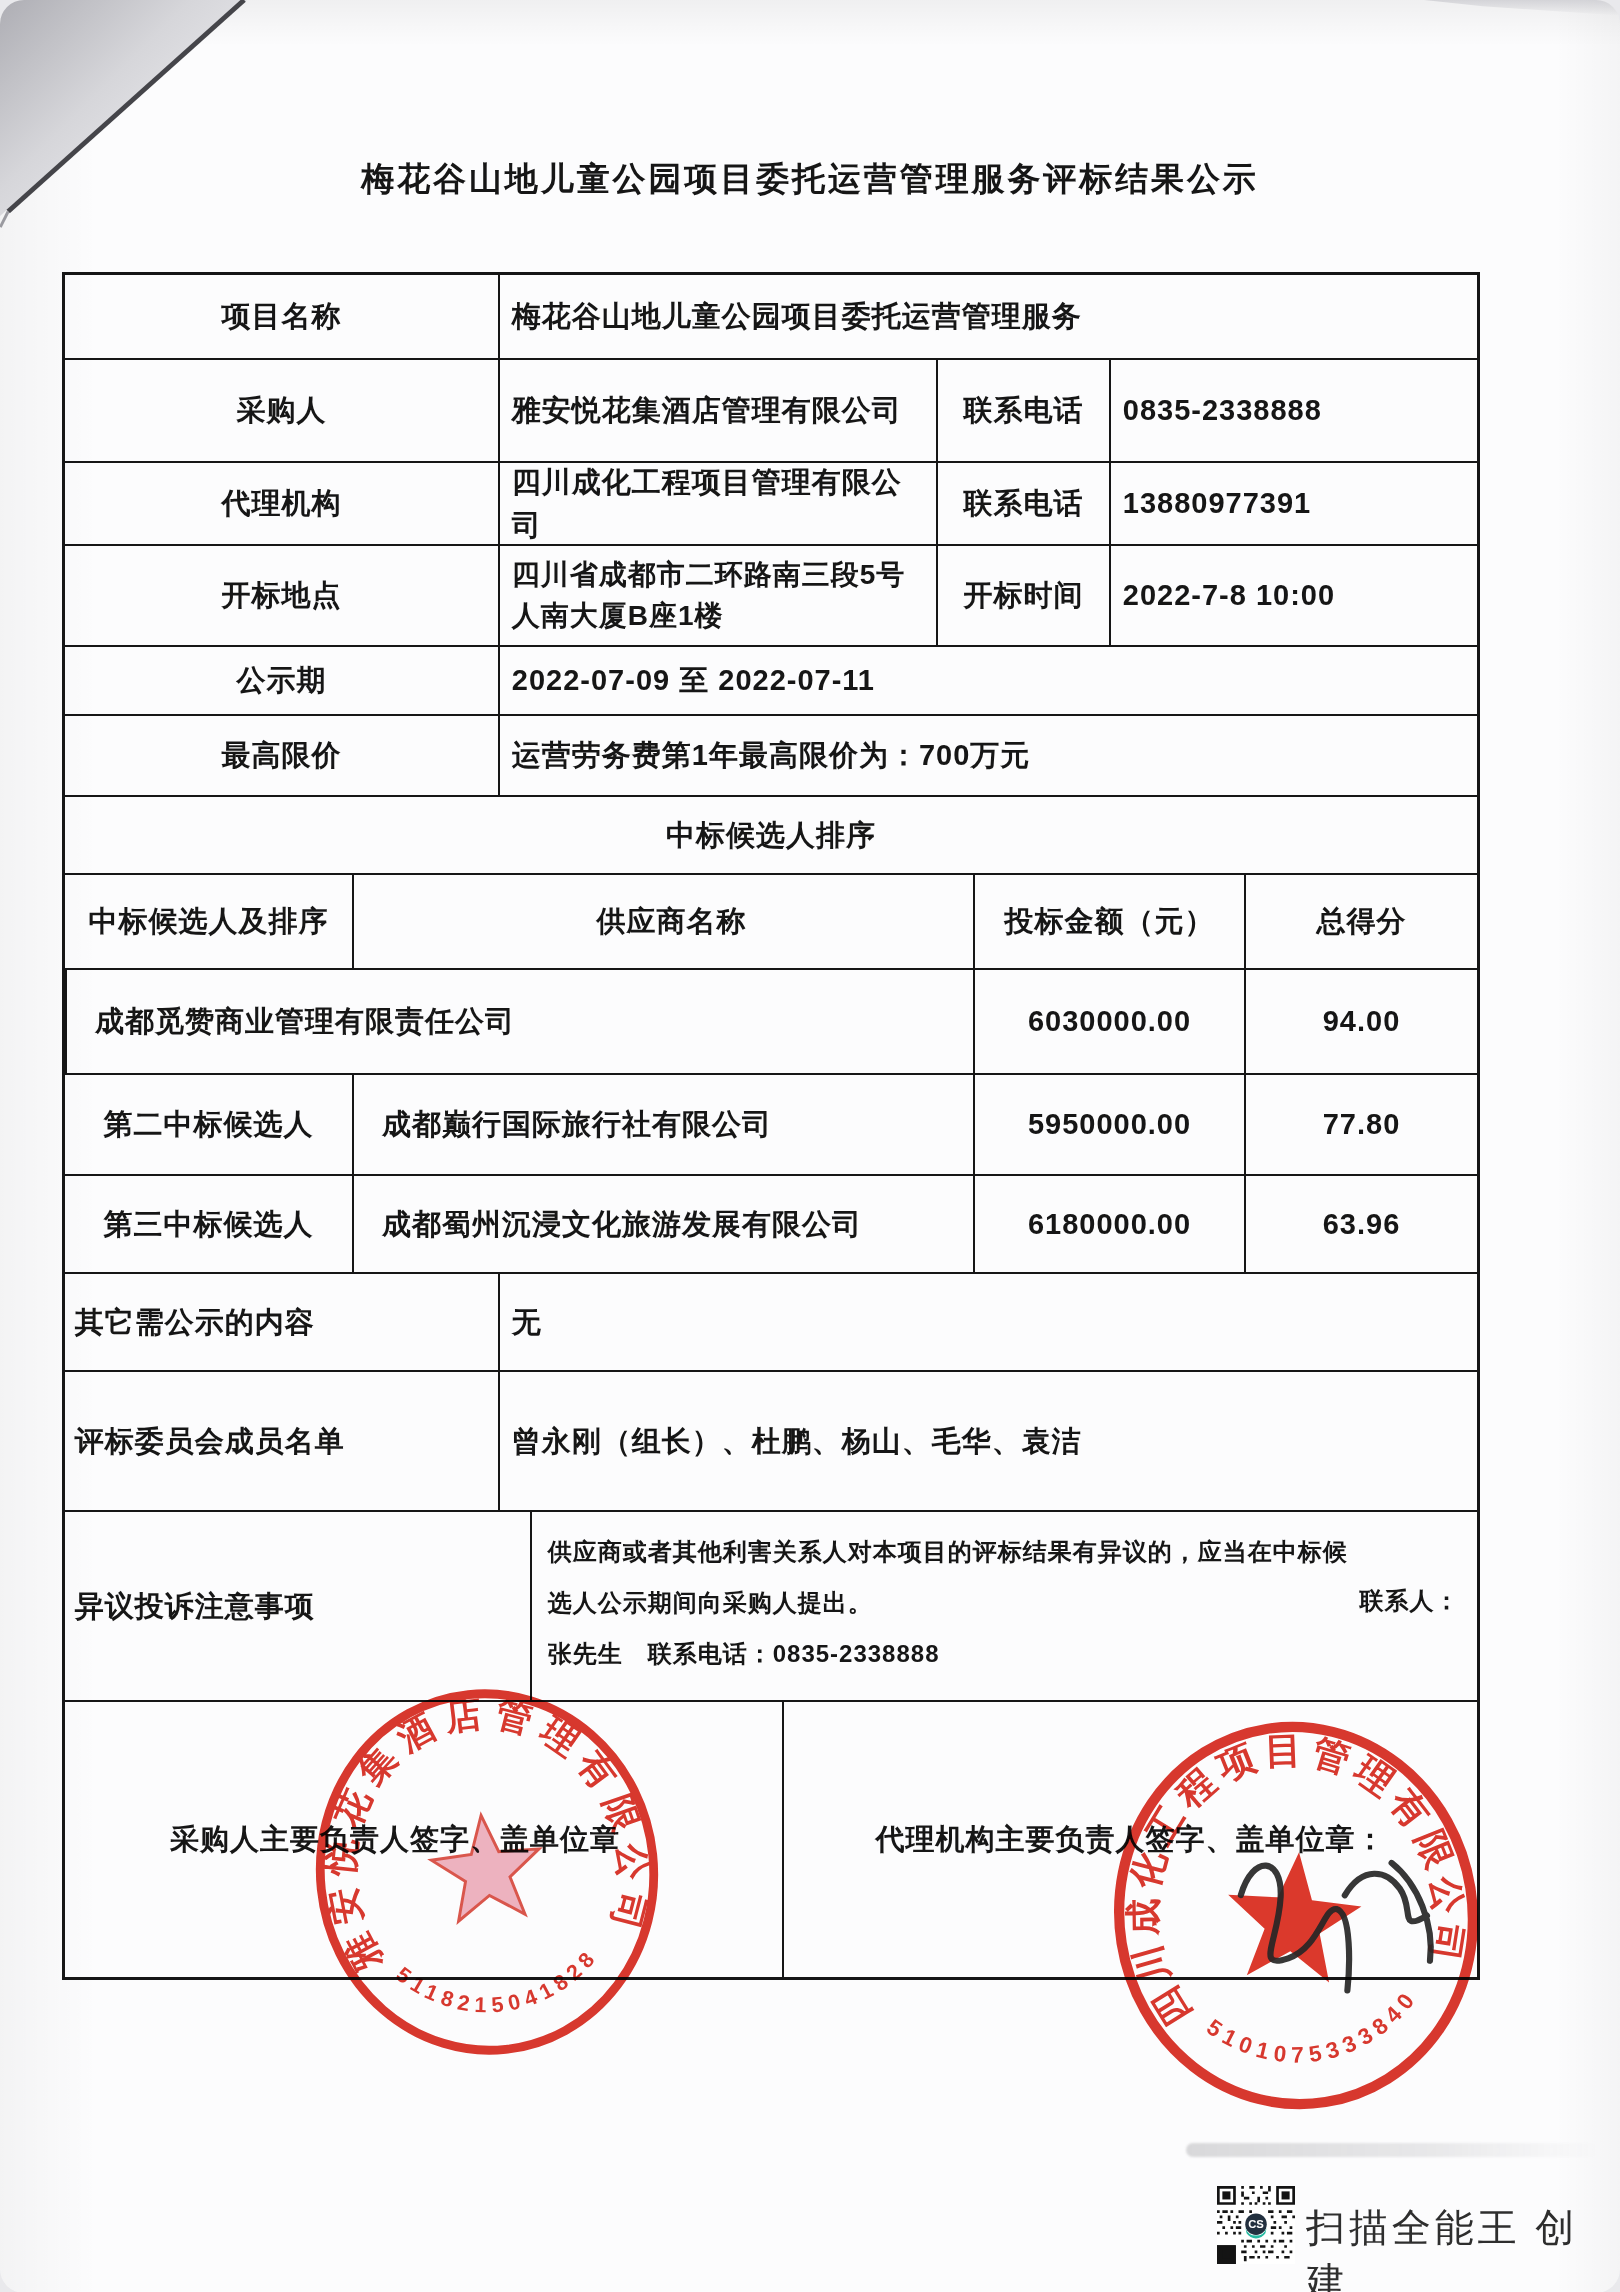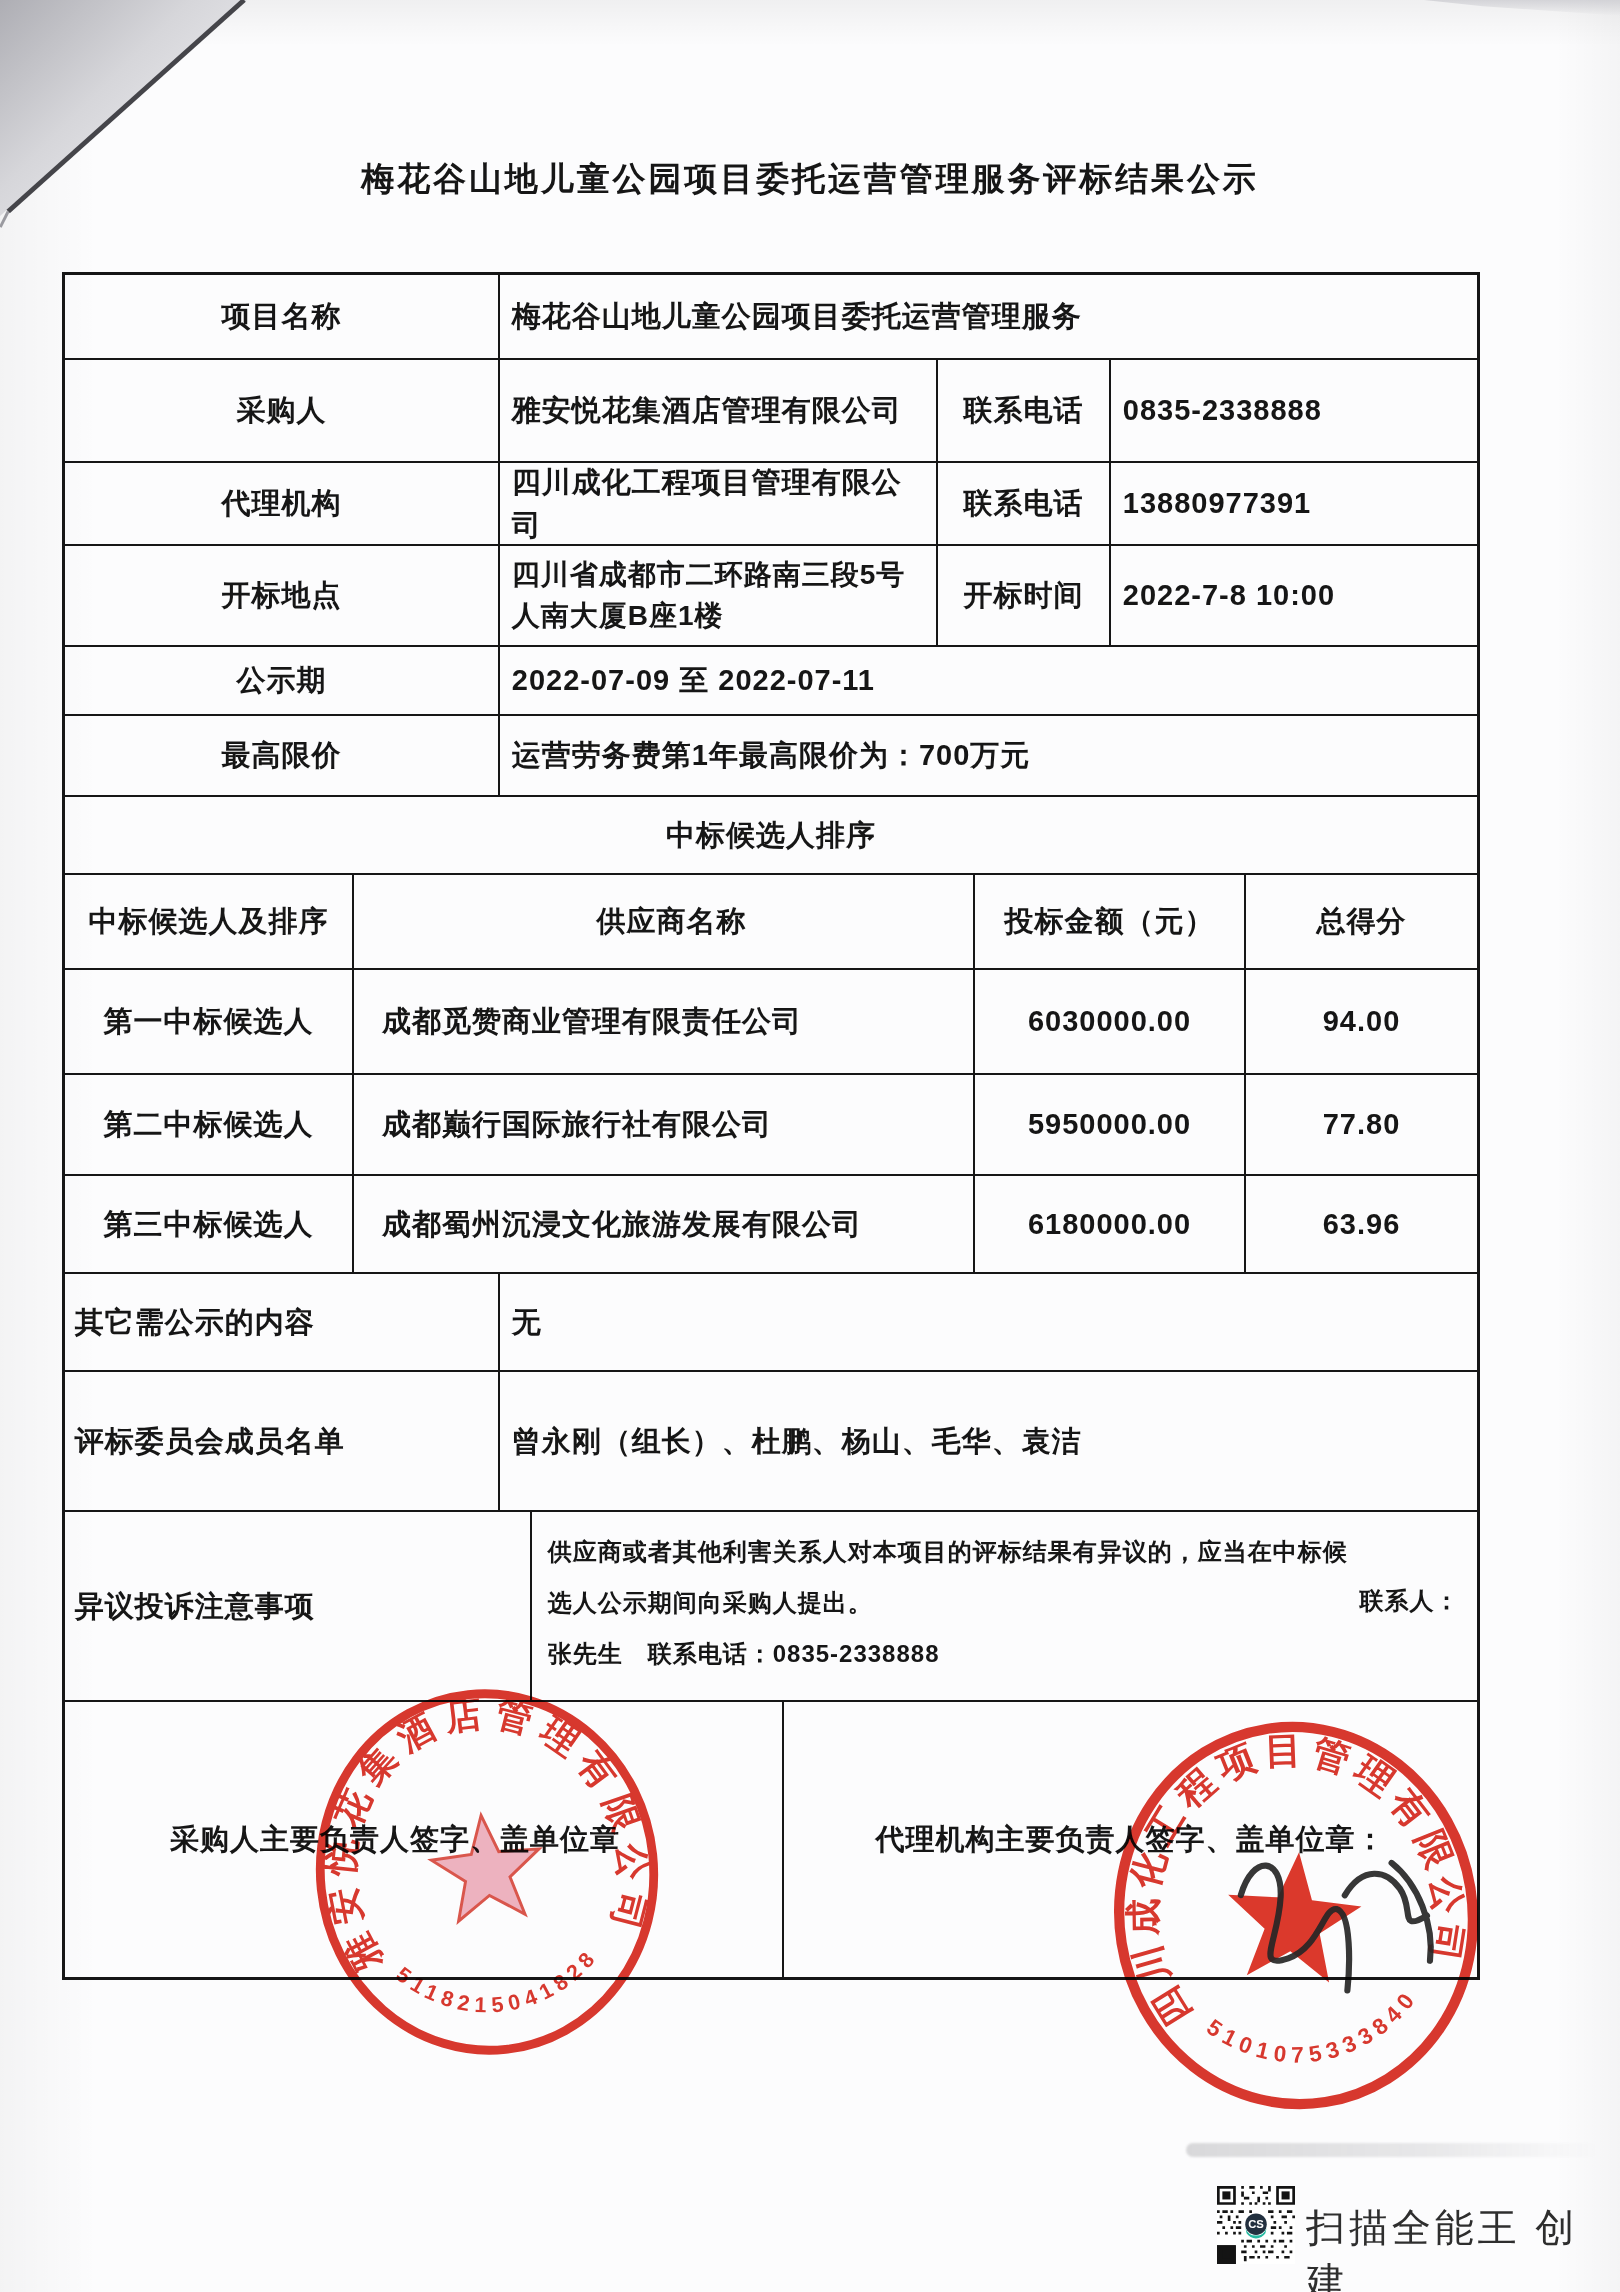--- a/index.html
+++ b/index.html
@@ -1,19 +1,19 @@
 <!DOCTYPE html>
 <html><head>
 <meta charset="utf-8">
 <style>
   html,body { margin:0; padding:0; background:#e9e9ec; }
   .page {
     position:relative; width:1620px; height:2293px; margin:0 auto;
     background:#fcfcfd; overflow:hidden;
-    font-family:"Liberation Sans","DejaVu Sans",sans-serif; color:#161616;
+    font-family:"Liberation Sans","DejaVu Sans",sans-serif; color:#161616;border-radius:24px;
   }
   .shade {
     position:absolute; inset:0; pointer-events:none;
     background:
       linear-gradient(90deg, rgba(0,0,0,.035), rgba(0,0,0,0) 6%),
       linear-gradient(270deg, rgba(0,0,0,.03), rgba(0,0,0,0) 4%),
       linear-gradient(180deg, rgba(0,0,0,.05), rgba(0,0,0,0) 2%);
   }
   
   .fold {
@@ -132,21 +132,20 @@
     </div>
 
     <div class="row" style="height:95px">
       <div class="cell cc1 nb" style="font-weight:700">中标候选人及排序</div>
       <div class="cell cc2" style="justify-content:center;font-weight:700">供应商名称</div>
       <div class="cell cc3" style="font-weight:700">投标金额（元）</div>
       <div class="cell cc4" style="font-weight:700">总得分</div>
     </div>
 
     <div class="row" style="height:105px">
-      <div class="cell cc1 nb">第一中标候选人</div>
       <div class="cell cc2">成都觅赞商业管理有限责任公司</div>
       <div class="cell cc3">6030000.00</div>
       <div class="cell cc4">94.00</div>
     </div>
 
     <div class="row" style="height:101px">
       <div class="cell cc1 nb">第二中标候选人</div>
       <div class="cell cc2">成都巅行国际旅行社有限公司</div>
       <div class="cell cc3">5950000.00</div>
       <div class="cell cc4">77.80</div>

